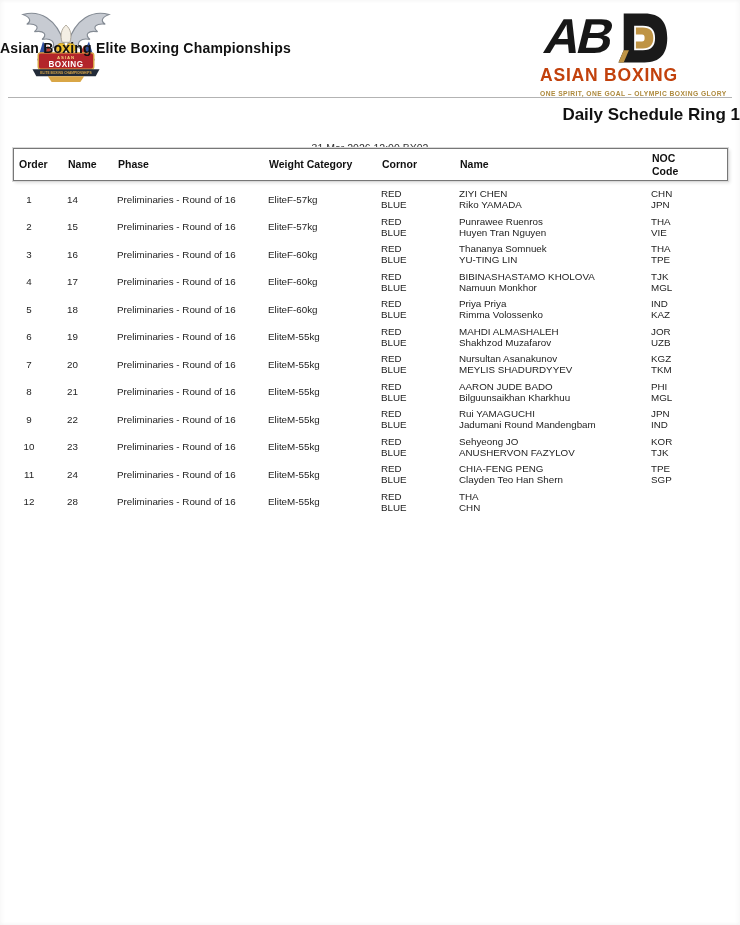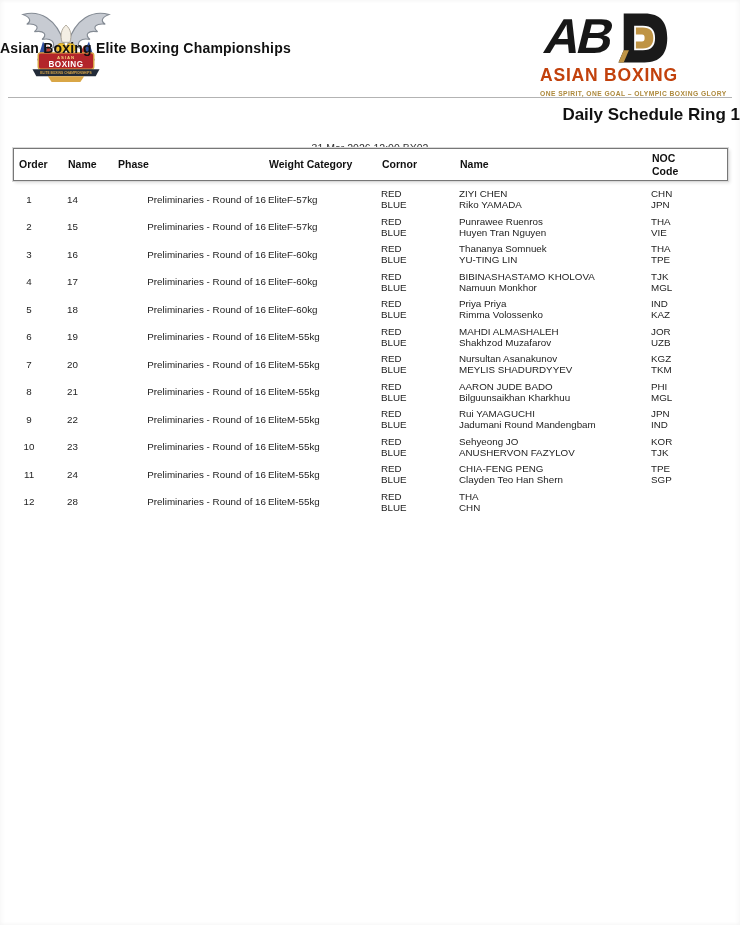--- a/index.html
+++ b/index.html
@@ -45,21 +45,21 @@
   .th-weight{ padding-left:2px; }
   .th-cornor{ padding-left:2px; }
   .th-name  { padding-left:2px; }
   .th-noc   { padding-left:2px; }
 
   .tbody { padding-top:7px; }
   .bout-row { align-items:center; margin-bottom:5.5px; }
   .cell { font-size:9.8px; line-height:11px; color:#232323; }
   .c-order { text-align:center; }
   .c-bout  { text-align:center; }
-  .c-phase { padding-left:17px;text-align:right; }
+  .c-phase { padding-left:17px; }
   .c-weight{ padding-left:2px; }
   .c-cornor{ padding-left:2px; }
   .c-name  { padding-left:2px; }
   .c-noc   { padding-left:2px; }
   .line { display:block; }
 </style>
 </head>
 <body>
 
 <div class="page">

